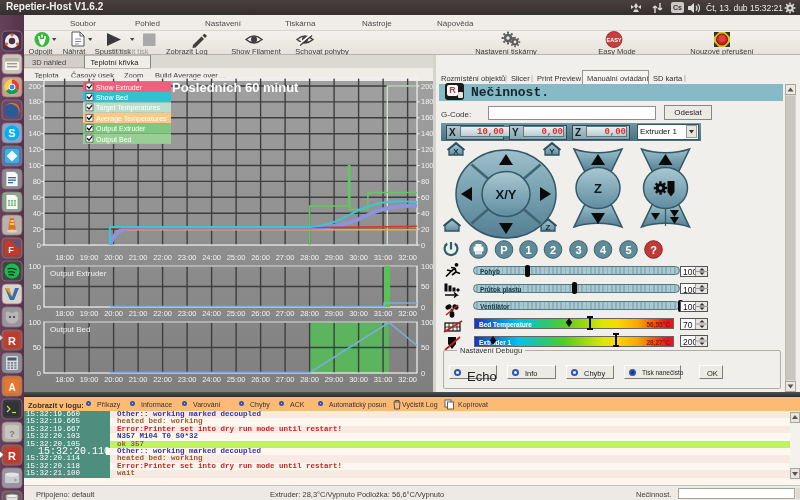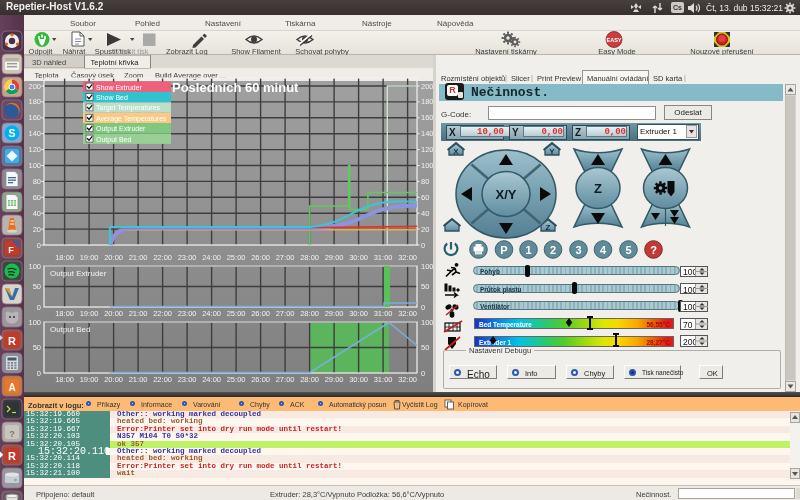--- a/index.html
+++ b/index.html
@@ -734,25 +734,25 @@
         <rect x="0" y="3" width="15" height="8" fill="none" stroke="#0a0a0a" stroke-width="1.2"></rect>
         <path d="M0,7 h15 M4,3 v8 M8,3 v8 M12,3 v8" stroke="#0a0a0a" stroke-width="0.8"></path>
         <path d="M-1,12 L17,1" stroke="#c02020" stroke-width="1.6"></path>
       </g>
       <g transform="translate(3,75)">
         <path d="M2,0 h8 v7 l-4,5 l-4,-5 Z" fill="#0a0a0a"></path>
         <path d="M-1,13 L14,0" stroke="#c02020" stroke-width="1.8"></path>
       </g>
     </svg>
     <fieldset class="a" style="left:10px;top:291px;width:338px;height:43px;border:1px solid #b0aca6;border-radius:2px">
-      <legend style="margin-left:22px;padding:0 3px;font-size:7.5px;color:#333">Nastavení Debugu</legend>
+      <legend style="margin-left:13px;padding:0 3px;font-size:7.5px;color:#333">Nastavení Debugu</legend>
     </fieldset>
     <div class="a" style="left:16px;top:310px;width:48px;height:14px;background:#eceae5;border-top:1px solid #fff;border-left:1px solid #fff;border-right:1.5px solid #807c76;border-bottom:1.5px solid #807c76">
       <span class="a" style="left:4px;top:3px;width:7px;height:7px;border-radius:50%;background:#fff;border:2px solid #2a56b8"></span>
-      <span class="a" style="left:17px;top:2.5px;font-size:10px;color:#222">Echo</span>
+      <span class="a" style="left:17px;top:2.5px;font-size:13px;color:#222">Echo</span>
     </div>
     <div class="a" style="left:74px;top:310px;width:49px;height:14px;background:#eceae5;border-top:1px solid #fff;border-left:1px solid #fff;border-right:1.5px solid #807c76;border-bottom:1.5px solid #807c76">
       <span class="a" style="left:4px;top:3px;width:7px;height:7px;border-radius:50%;background:#fff;border:2px solid #2a56b8"></span>
       <span class="a" style="left:17px;top:2.5px;font-size:7.5px;color:#222">Info</span>
     </div>
     <div class="a" style="left:133px;top:310px;width:48px;height:14px;background:#eceae5;border-top:1px solid #fff;border-left:1px solid #fff;border-right:1.5px solid #807c76;border-bottom:1.5px solid #807c76">
       <span class="a" style="left:4px;top:3px;width:7px;height:7px;border-radius:50%;background:#fff;border:2px solid #2a56b8"></span>
       <span class="a" style="left:17px;top:2.5px;font-size:7.5px;color:#222">Chyby</span>
     </div>
     <div class="a" style="left:191px;top:310px;width:57px;height:14px;background:#eceae5;border-top:1px solid #fff;border-left:1px solid #fff;border-right:1.5px solid #807c76;border-bottom:1.5px solid #807c76">

